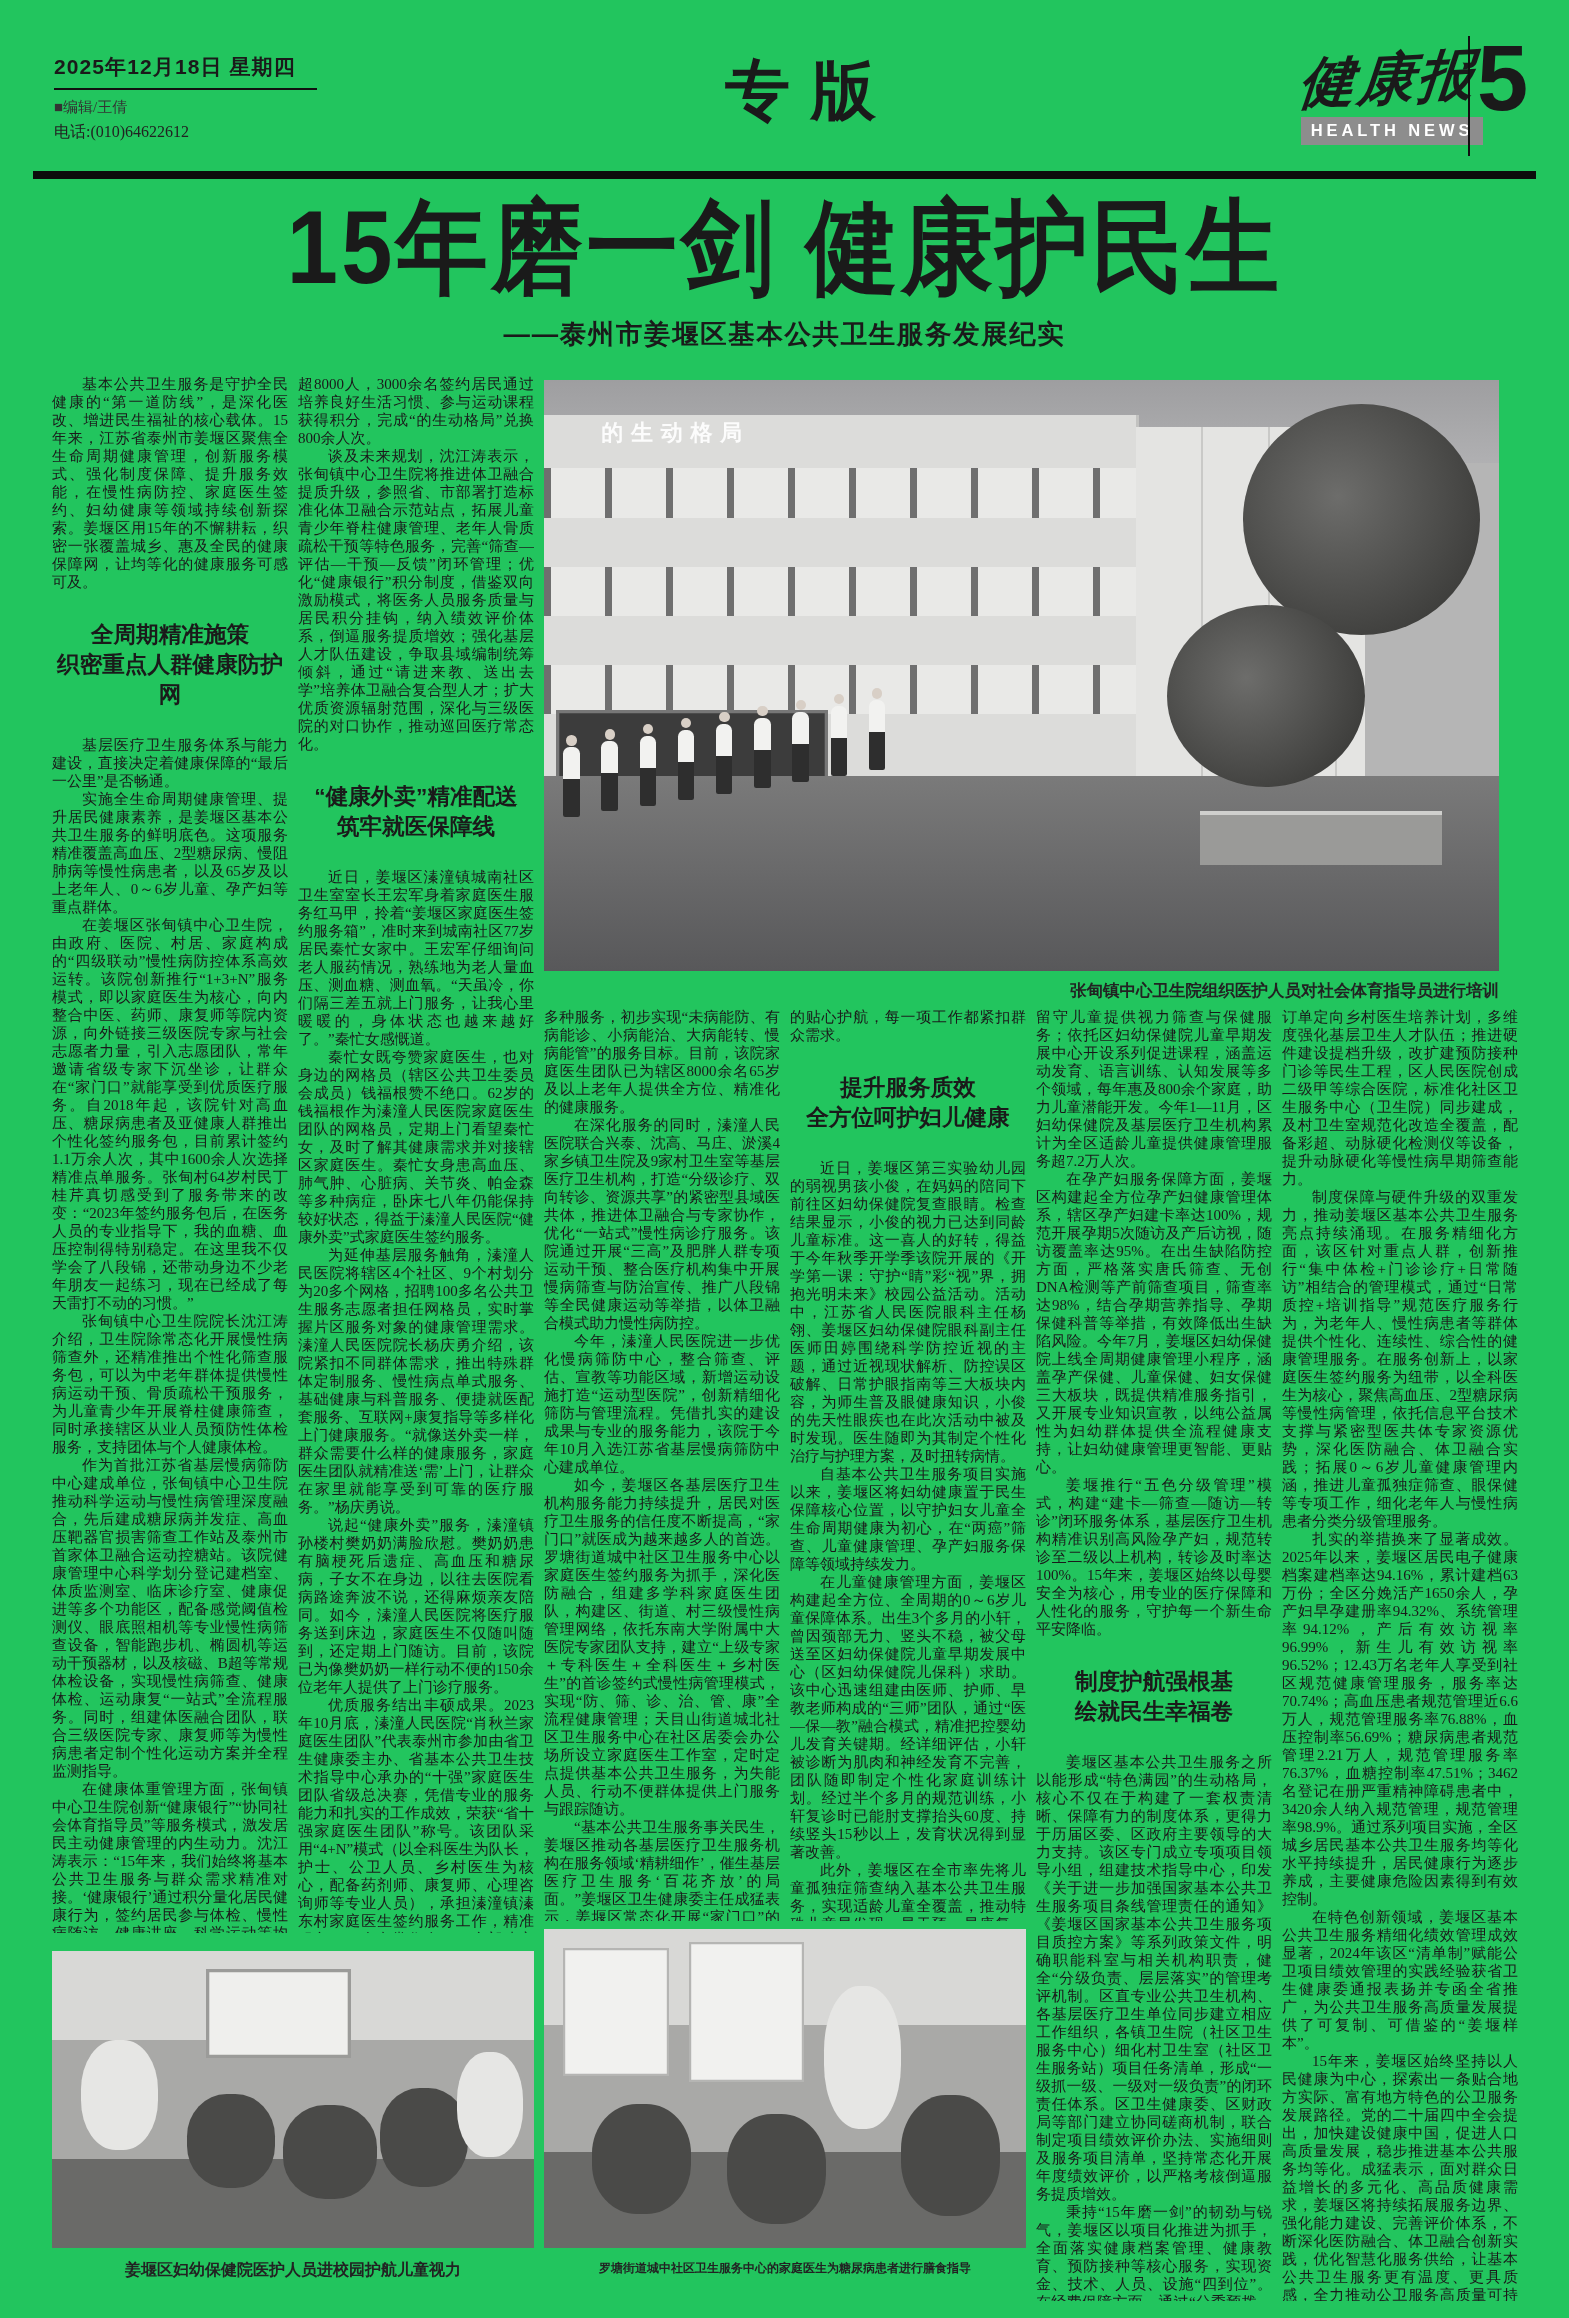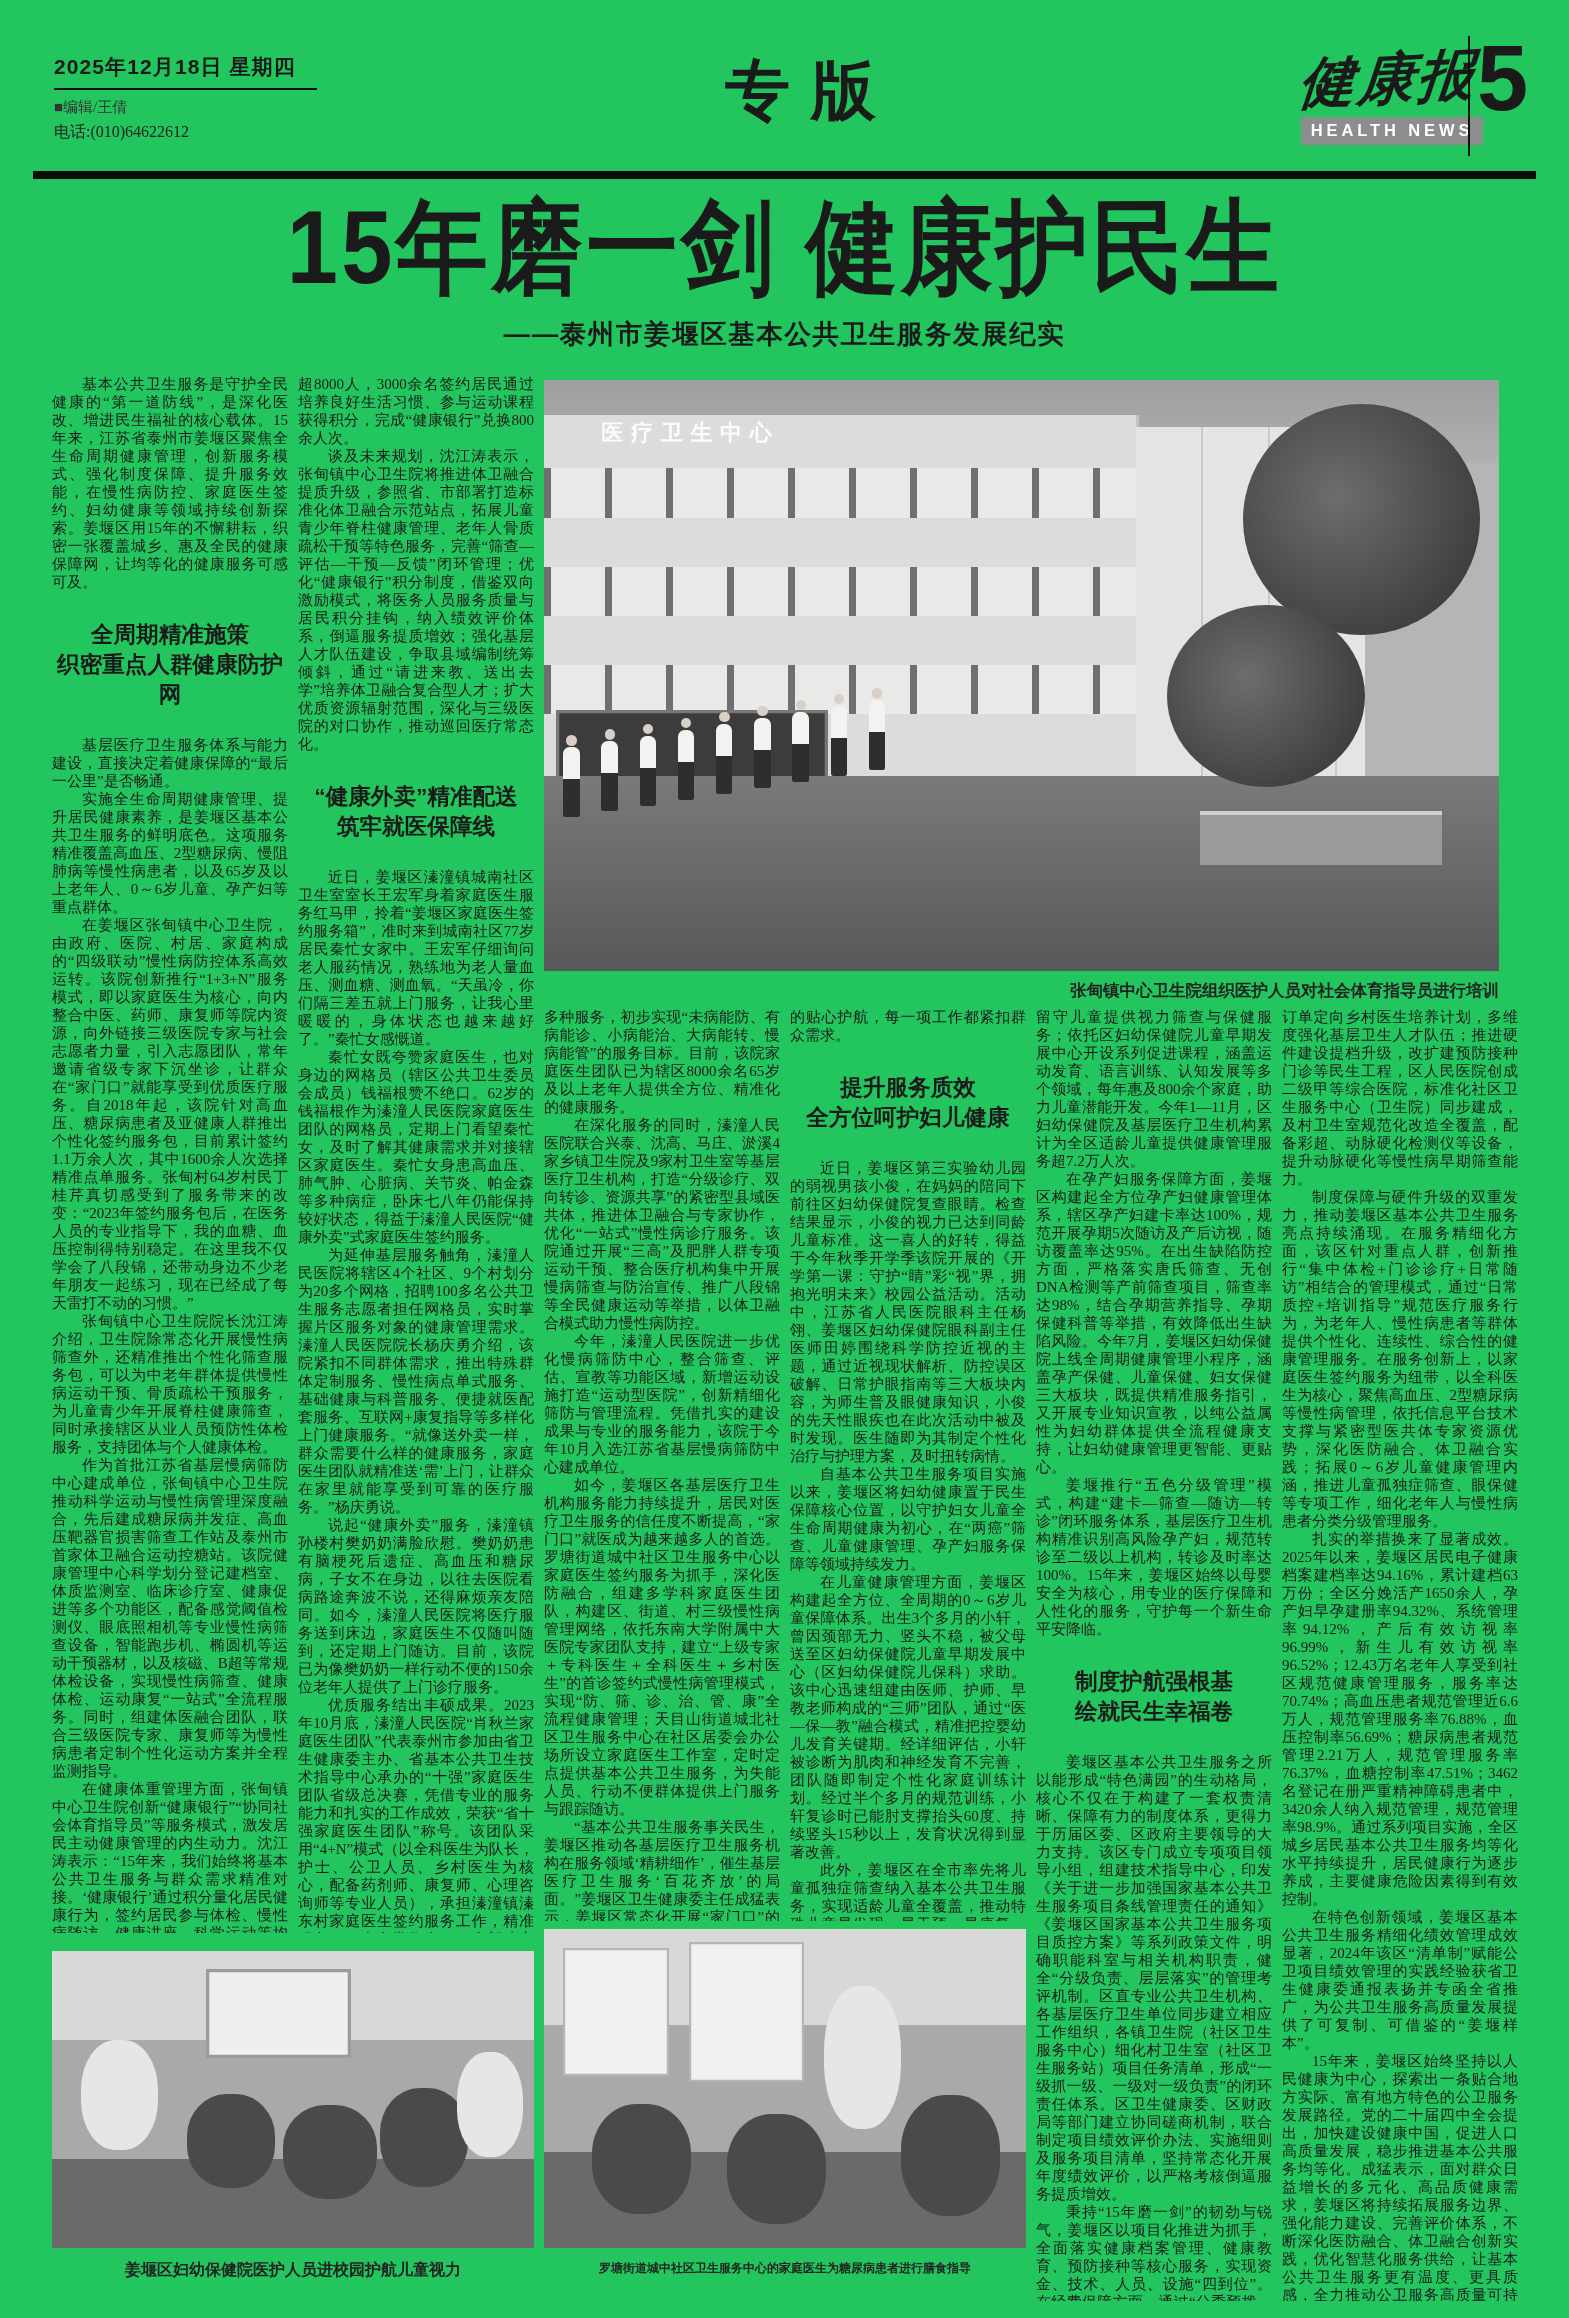--- a/index.html
+++ b/index.html
@@ -95,21 +95,21 @@
 
   <div class="photo" style="left:544px;top:380px;width:955px;height:591px;">
     <div class="sky"></div>
     <div class="bld">
       <div class="bld-strip" style="top:14%;"></div>
       <div class="bld-strip" style="top:40%;"></div>
       <div class="bld-strip" style="top:66%;"></div>
       <div class="bld-entry"></div>
     </div>
     <div class="bld2"></div>
-    <div class="roof-sign">医疗卫生中心</div>
+    <div class="roof-sign">的生动格局</div>
     <div class="ground"></div>
     <div class="tree" style="right:2%;top:4%;width:237px;height:231px;"></div>
     <div class="tree" style="right:14%;top:38%;width:198px;height:182px;"></div>
     <div class="planter" style="right:6%;bottom:18%;width:242px;height:50px;"></div>
     <div class="fig" style="left:2%;bottom:26%;"></div>
     <div class="fig" style="left:6%;bottom:27%;"></div>
     <div class="fig" style="left:10%;bottom:28%;"></div>
     <div class="fig" style="left:14%;bottom:29%;"></div>
     <div class="fig" style="left:18%;bottom:30%;"></div>
     <div class="fig" style="left:22%;bottom:31%;"></div>
@@ -126,21 +126,21 @@
         <div>织密重点人群健康防护网</div>
       </div>
       <div class="para">基层医疗卫生服务体系与能力建设，直接决定着健康保障的“最后一公里”是否畅通。</div>
       <div class="para">实施全生命周期健康管理、提升居民健康素养，是姜堰区基本公共卫生服务的鲜明底色。这项服务精准覆盖高血压、2型糖尿病、慢阻肺病等慢性病患者，以及65岁及以上老年人、0～6岁儿童、孕产妇等重点群体。</div>
       <div class="para">在姜堰区张甸镇中心卫生院，由政府、医院、村居、家庭构成的“四级联动”慢性病防控体系高效运转。该院创新推行“1+3+N”服务模式，即以家庭医生为核心，向内整合中医、药师、康复师等院内资源，向外链接三级医院专家与社会志愿者力量，引入志愿团队，常年邀请省级专家下沉坐诊，让群众在“家门口”就能享受到优质医疗服务。自2018年起，该院针对高血压、糖尿病患者及亚健康人群推出个性化签约服务包，目前累计签约1.1万余人次，其中1600余人次选择精准点单服务。张甸村64岁村民丁桂芹真切感受到了服务带来的改变：“2023年签约服务包后，在医务人员的专业指导下，我的血糖、血压控制得特别稳定。在这里我不仅学会了八段锦，还带动身边不少老年朋友一起练习，现在已经成了每天雷打不动的习惯。”</div>
       <div class="para">张甸镇中心卫生院院长沈江涛介绍，卫生院除常态化开展慢性病筛查外，还精准推出个性化筛查服务包，可以为中老年群体提供慢性病运动干预、骨质疏松干预服务，为儿童青少年开展脊柱健康筛查，同时承接辖区从业人员预防性体检服务，支持团体与个人健康体检。</div>
       <div class="para">作为首批江苏省基层慢病筛防中心建成单位，张甸镇中心卫生院推动科学运动与慢性病管理深度融合，先后建成糖尿病并发症、高血压靶器官损害筛查工作站及泰州市首家体卫融合运动控糖站。该院健康管理中心科学划分登记建档室、体质监测室、临床诊疗室、健康促进等多个功能区，配备感觉阈值检测仪、眼底照相机等专业慢性病筛查设备，智能跑步机、椭圆机等运动干预器材，以及核磁、B超等常规体检设备，实现慢性病筛查、健康体检、运动康复“一站式”全流程服务。同时，组建体医融合团队，联合三级医院专家、康复师等为慢性病患者定制个性化运动方案并全程监测指导。</div>
       <div class="para">在健康体重管理方面，张甸镇中心卫生院创新“健康银行”“协同社会体育指导员”等服务模式，激发居民主动健康管理的内生动力。沈江涛表示：“15年来，我们始终将基本公共卫生服务与群众需求精准对接。‘健康银行’通过积分量化居民健康行为，签约居民参与体检、慢性病随访、健康讲座、科学运动等均可积累‘健康财富’，积分达到一定额度后，可在慢病筛防中心或辖区村卫生室兑换个性化健康服务，让健康管理从‘被动接受’变为‘主动参与’。同时，卫生院组建由减重成效显著的医护人员、村居网格员、居民等构成的社会体育指导员队伍，以身边人带动身边人，促进健康生活方式的广泛传播。”截至今年10月，该卫生院的健康体重管理门诊累计服务</div>
     </div>
   <div class="col" style="left:298px;top:375px;height:1558px;">
-      <div class="para cont">超8000人，3000余名签约居民通过培养良好生活习惯、参与运动课程获得积分，完成“健康银行”兑换800余人次。</div>
+      <div class="para cont">超8000人，3000余名签约居民通过培养良好生活习惯、参与运动课程获得积分，完成“的生动格局”兑换800余人次。</div>
       <div class="para">谈及未来规划，沈江涛表示，张甸镇中心卫生院将推进体卫融合提质升级，参照省、市部署打造标准化体卫融合示范站点，拓展儿童青少年脊柱健康管理、老年人骨质疏松干预等特色服务，完善“筛查—评估—干预—反馈”闭环管理；优化“健康银行”积分制度，借鉴双向激励模式，将医务人员服务质量与居民积分挂钩，纳入绩效评价体系，倒逼服务提质增效；强化基层人才队伍建设，争取县域编制统筹倾斜，通过“请进来教、送出去学”培养体卫融合复合型人才；扩大优质资源辐射范围，深化与三级医院的对口协作，推动巡回医疗常态化。</div>
       <div class="col-heading">
         <div>“健康外卖”精准配送</div>
         <div>筑牢就医保障线</div>
       </div>
       <div class="para">近日，姜堰区溱潼镇城南社区卫生室室长王宏军身着家庭医生服务红马甲，拎着“姜堰区家庭医生签约服务箱”，准时来到城南社区77岁居民秦忙女家中。王宏军仔细询问老人服药情况，熟练地为老人量血压、测血糖、测血氧。“天虽冷，你们隔三差五就上门服务，让我心里暖暖的，身体状态也越来越好了。”秦忙女感慨道。</div>
       <div class="para">秦忙女既夸赞家庭医生，也对身边的网格员（辖区公共卫生委员会成员）钱福根赞不绝口。62岁的钱福根作为溱潼人民医院家庭医生团队的网格员，定期上门看望秦忙女，及时了解其健康需求并对接辖区家庭医生。秦忙女身患高血压、肺气肿、心脏病、关节炎、帕金森等多种病症，卧床七八年仍能保持较好状态，得益于溱潼人民医院“健康外卖”式家庭医生签约服务。</div>
       <div class="para">为延伸基层服务触角，溱潼人民医院将辖区4个社区、9个村划分为20多个网格，招聘100多名公共卫生服务志愿者担任网格员，实时掌握片区服务对象的健康管理需求。溱潼人民医院院长杨庆勇介绍，该院紧扣不同群体需求，推出特殊群体定制服务、慢性病点单式服务、基础健康与科普服务、便捷就医配套服务、互联网+康复指导等多样化上门健康服务。“就像送外卖一样，群众需要什么样的健康服务，家庭医生团队就精准送‘需’上门，让群众在家里就能享受到可靠的医疗服务。”杨庆勇说。</div>
       <div class="para">说起“健康外卖”服务，溱潼镇孙楼村樊奶奶满脸欣慰。樊奶奶患有脑梗死后遗症、高血压和糖尿病，子女不在身边，以往去医院看病路途奔波不说，还得麻烦亲友陪同。如今，溱潼人民医院将医疗服务送到床边，家庭医生不仅随叫随到，还定期上门随访。目前，该院已为像樊奶奶一样行动不便的150余位老年人提供了上门诊疗服务。</div>
       <div class="para">优质服务结出丰硕成果。2023年10月底，溱潼人民医院“肖秋兰家庭医生团队”代表泰州市参加由省卫生健康委主办、省基本公共卫生技术指导中心承办的“十强”家庭医生团队省级总决赛，凭借专业的服务能力和扎实的工作成效，荣获“省十强家庭医生团队”称号。该团队采用“4+N”模式（以全科医生为队长，护士、公卫人员、乡村医生为核心，配备药剂师、康复师、心理咨询师等专业人员），承担溱潼镇溱东村家庭医生签约服务工作，精准服务2300余名常住人口，全部建立电子健康档案，签约率超80%，重点人群签约率达90%以上。</div>

